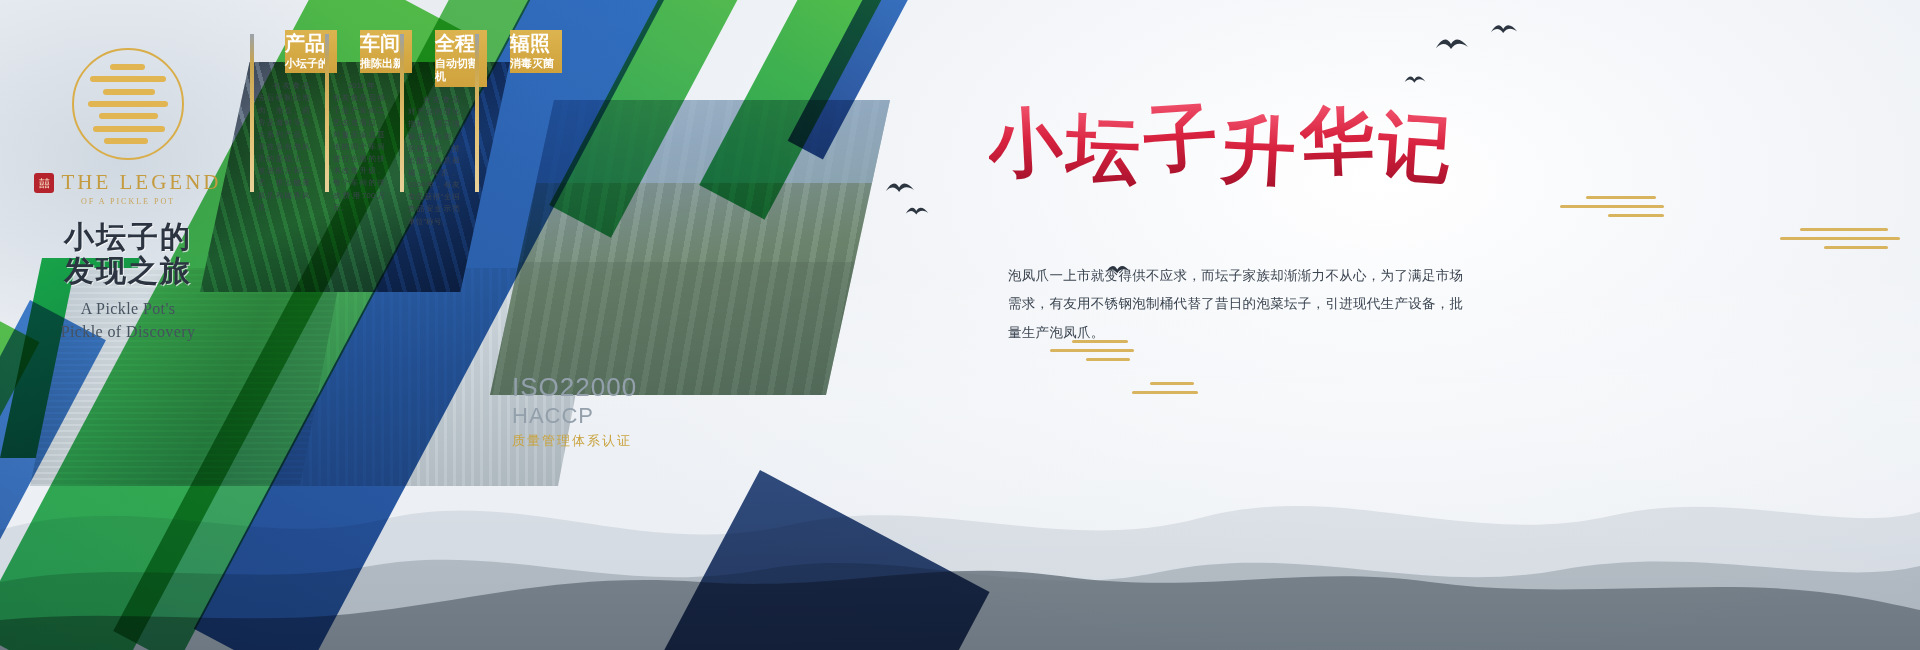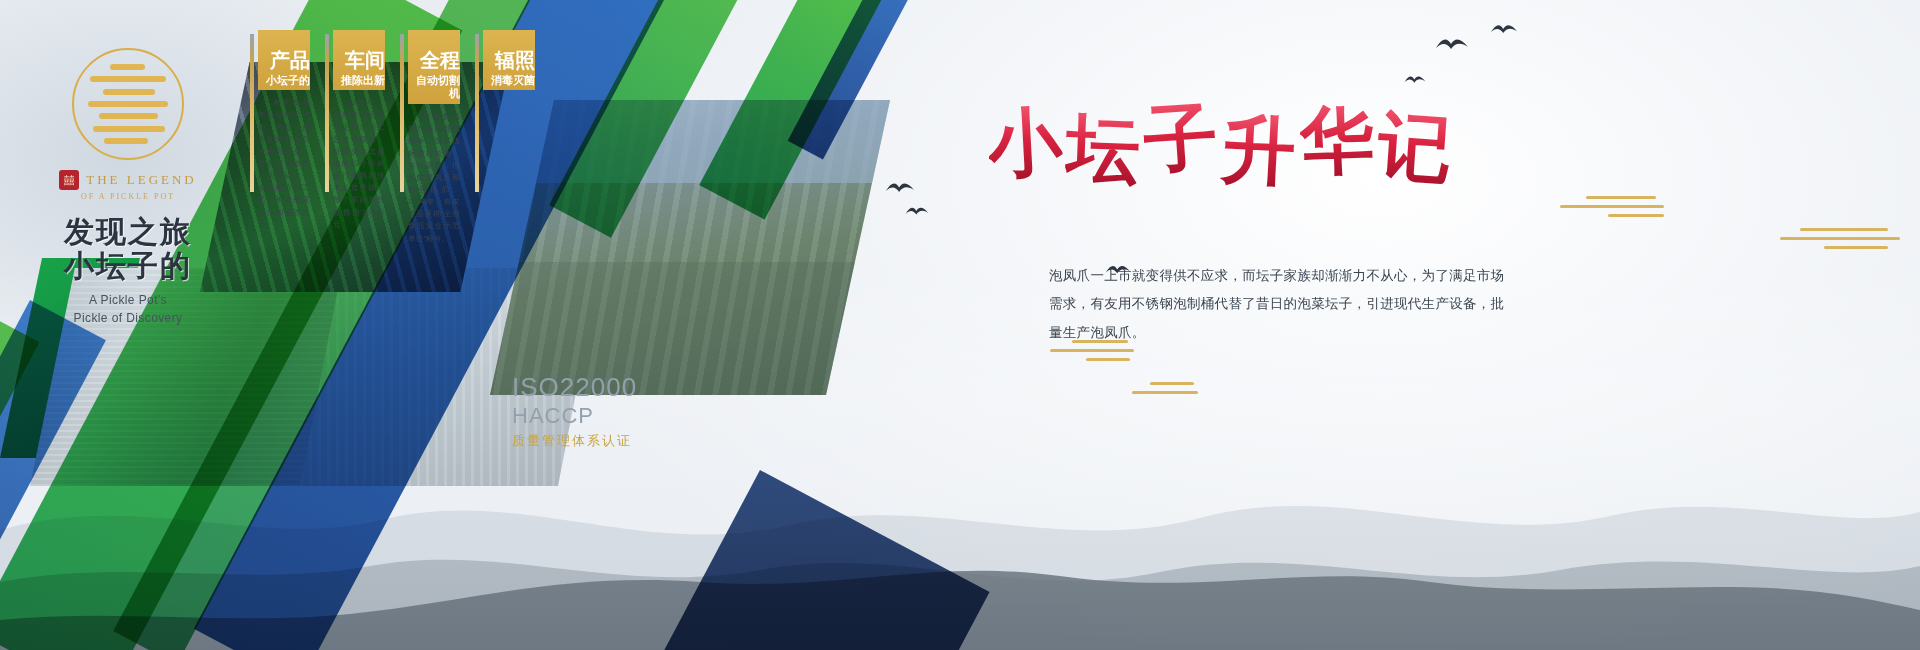--- a/index.html
+++ b/index.html
@@ -120,37 +120,37 @@
   .seal .bars i:nth-child(3){width:62%;margin-left:20%;}
   .seal .bars i:nth-child(4){width:96%;margin-left:2%;}
   .seal .bars i:nth-child(5){width:70%;margin-left:16%;}
   .seal .bars i:nth-child(6){width:86%;margin-left:8%;}
   .seal .bars i:nth-child(7){width:52%;margin-left:22%;}
 
   .legend-row{display:flex;align-items:center;justify-content:center;gap:7px;margin-top:10px;}
   .stamp{width:20px;height:20px;background:#b5232c;border-radius:3px;
     color:#f6e6c8;font-size:11px;line-height:20px;text-align:center;}
   .legend-en{font-family:"Liberation Serif","DejaVu Serif",serif;
-    letter-spacing:3px;font-size:13px;color:#c49b3f;}
+    letter-spacing:3px;font-size:21px;color:#c49b3f;}
   .legend-sub{font-family:"Liberation Serif","DejaVu Serif",serif;
     letter-spacing:2px;font-size:8px;color:#c9a55a;margin-top:2px;}
 
   .brand-cn{margin-top:14px;color:#2b3440;font-size:30px;font-weight:bold;
     line-height:1.12;letter-spacing:2px;
     text-shadow:1px 1px 0 rgba(255,255,255,.7);}
-  .brand-en{margin-top:10px;color:#46525f;font-size:12px;line-height:1.45;
-    font-family:Liberation Sans, sans-serif;letter-spacing:.4px;}
+  .brand-en{margin-top:10px;color:#46525f;font-size:16px;line-height:1.45;
+    font-family:Liberation Serif, serif;letter-spacing:.4px;}
 
   
   .cols{position:absolute;left:258px;top:30px;display:flex;gap:23px;}
   .col{position:relative;width:52px;}
   .col .rail{position:absolute;left:-8px;top:4px;width:4px;height:158px;
     background:linear-gradient(180deg,#9aa3ab 0%,#c8a44e 18%,#e3c173 60%,#e8d19a 100%);}
   .col .tag{width:52px;background:linear-gradient(180deg,#dcb44f,#cfa23d);
-    padding:20px 0 3px;text-align:right;}
+    padding:3px 0 3px;text-align:left;margin-left:27px;}
   .col .tag .t1{color:#fff;font-size:20px;font-weight:bold;line-height:1.08;letter-spacing:0;}
   .col .tag .t2{color:#fff;font-size:11px;font-weight:bold;line-height:1.25;margin-top:2px;}
   .col .body{margin-top:7px;width:52px;color:#3c444d;font-size:7.5px;
     line-height:1.62;text-align:justify;text-indent:15px;letter-spacing:.2px;}
 
   
   .iso{position:absolute;left:512px;top:372px;color:#93a0ac;
     font-family:"Liberation Sans",sans-serif;}
   .iso .l1{font-size:26px;letter-spacing:1px;line-height:1.18;}
   .iso .l2{font-size:22px;letter-spacing:1px;line-height:1.18;}
@@ -168,21 +168,21 @@
     text-shadow:0 0 0 rgba(0,0,0,0);
   }
   .headline span:nth-child(2){transform:rotate(2deg) translateY(6px);}
   .headline span:nth-child(3){transform:rotate(-4deg) translateY(-4px);}
   .headline span:nth-child(4){transform:rotate(3deg) translateY(8px);}
   .headline span:nth-child(5){transform:rotate(-2deg) translateY(-2px);}
   .headline span:nth-child(6){transform:rotate(4deg) translateY(5px);}
   .headline span:nth-child(7){transform:rotate(-3deg) translateY(-3px);}
 
   .para{position:absolute;left:1008px;top:262px;width:465px;
-    color:#3a4450;font-size:13.5px;line-height:2.1;letter-spacing:.3px;margin-left:41px;}
+    color:#3a4450;font-size:13.5px;line-height:2.1;letter-spacing:.3px;}
 
   
   .cloud{position:absolute;}
   .cloud i{display:block;height:3px;background:#d9b45e;border-radius:2px;margin-bottom:6px;}
   .c1{left:1560px;top:196px;}
   .c1 i:nth-child(1){width:70px;margin-left:26px;}
   .c1 i:nth-child(2){width:104px;margin-left:0;}
   .c1 i:nth-child(3){width:56px;margin-left:48px;}
   .c2{left:1780px;top:228px;}
   .c2 i:nth-child(1){width:88px;margin-left:20px;}
@@ -252,22 +252,22 @@
           <i></i>
           <i></i>
         </div>
     </div>
     <div class="legend-row">
       <div class="stamp">囍</div>
       <div class="legend-en">THE LEGEND</div>
     </div>
     <div class="legend-sub">OF A PICKLE POT</div>
     <div class="brand-cn">
+      <div>小坛子的</div>
       <div>发现之旅</div>
-      <div>小坛子的</div>
     </div>
     <div class="brand-en">
       <div>A Pickle Pot's</div>
       <div>Pickle of Discovery</div>
     </div>
   </div>
 
   <div class="cols">
     <div class="col">
       <div class="rail"></div>

